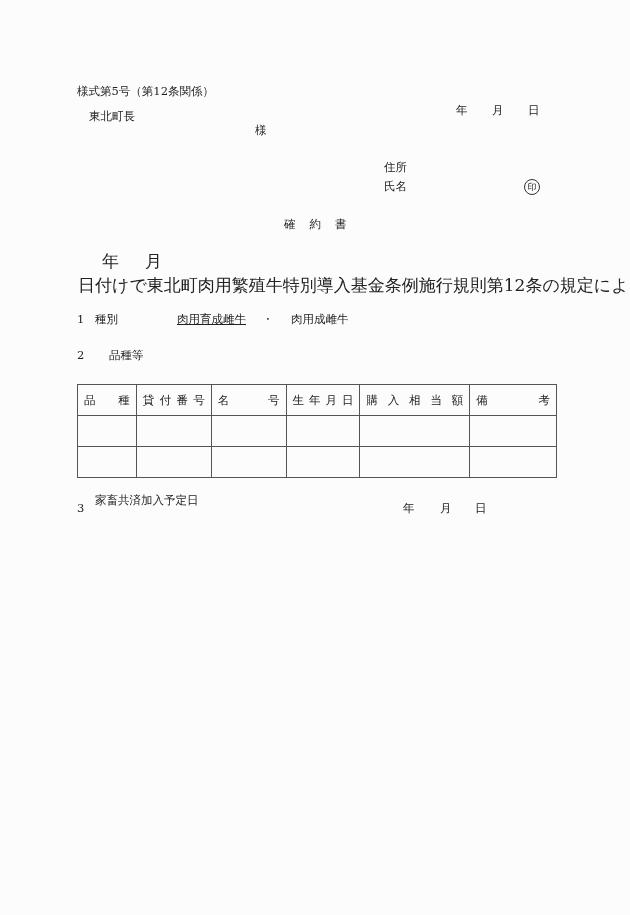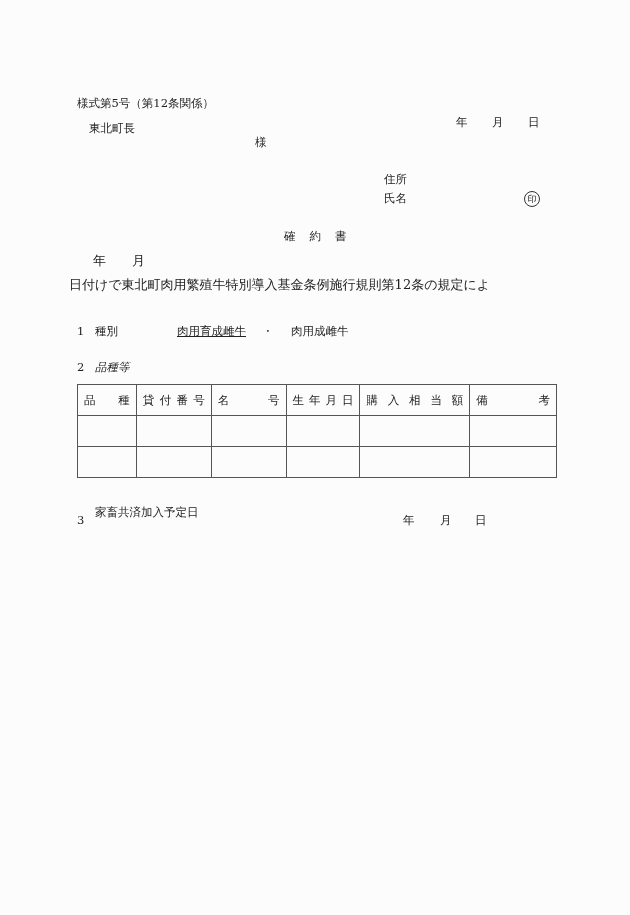--- a/index.html
+++ b/index.html
@@ -4,23 +4,23 @@
   <style>
     html, body { margin: 0; padding: 0; }
     body {
       width: 630px; height: 915px;
       background: #fcfcfc;
       font-family: "DejaVu Serif", "Liberation Serif", serif;
       color: #222;
       position: relative;
       overflow: hidden;
     }
-    .abs { position: absolute; white-space: nowrap; font-size: 11.5px; line-height: 14px; margin-top: 12px; }
+    .abs { position: absolute; white-space: nowrap; font-size: 11.5px; line-height: 14px; }
     .title { letter-spacing: 14px; }
-    .para { position: absolute; left: 69px; width: 480px; font-size: 13px; line-height: 24px; }
+    .para { position: absolute; left: 78px; width: 480px; font-size: 17px; line-height: 24px; }
     .para span { white-space: nowrap; }
     table.items {
       position: absolute; left: 77px; top: 384px;
       border-collapse: collapse;
       width: 480px;
       font-size: 11.5px;
     }
     table.items td, table.items th {
       border: 1px solid #555;
       height: 30px; padding: 0 6px; font-weight: normal;
@@ -65,21 +65,21 @@
 <div>
   <span class="abs" style="left:77px; top:312px;">1</span>
   <span class="abs" style="left:95px; top:312px;text-align:center;">種別</span>
   <span class="abs" style="left:177px; top:312px;text-decoration:underline;">肉用育成雌牛</span>
   <span class="abs" style="left:262px; top:312px;">・</span>
   <span class="abs" style="left:291px; top:312px;">肉用成雌牛</span>
 </div>
 
 <div>
   <span class="abs" style="left:77px; top:348px;">2</span>
-  <span class="abs" style="left:95px; top:348px;font-style:italic;">品種等</span>
+  <span class="abs" style="left:109px; top:348px;">品種等</span>
 </div>
 
 <table class="items">
   <colgroup>
     <col style="width:59px">
       <col style="width:75px">
       <col style="width:75px">
       <col style="width:74px">
       <col style="width:110px">
       <col style="width:87px">

